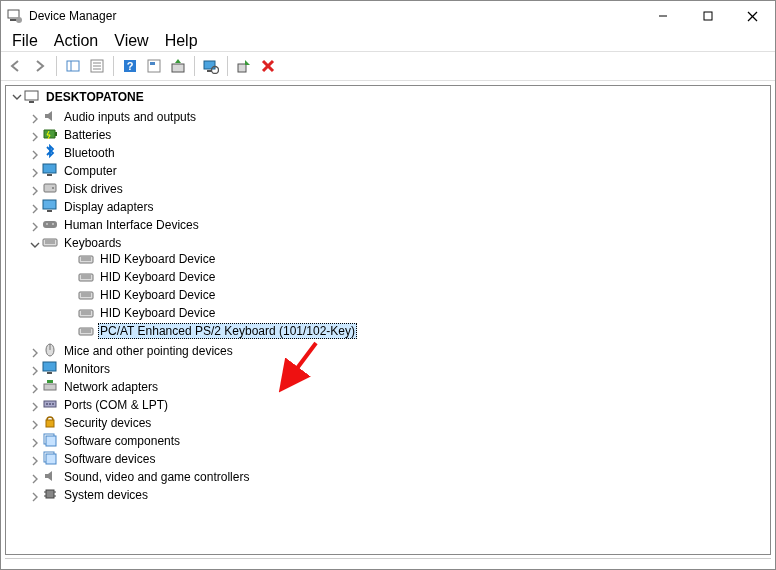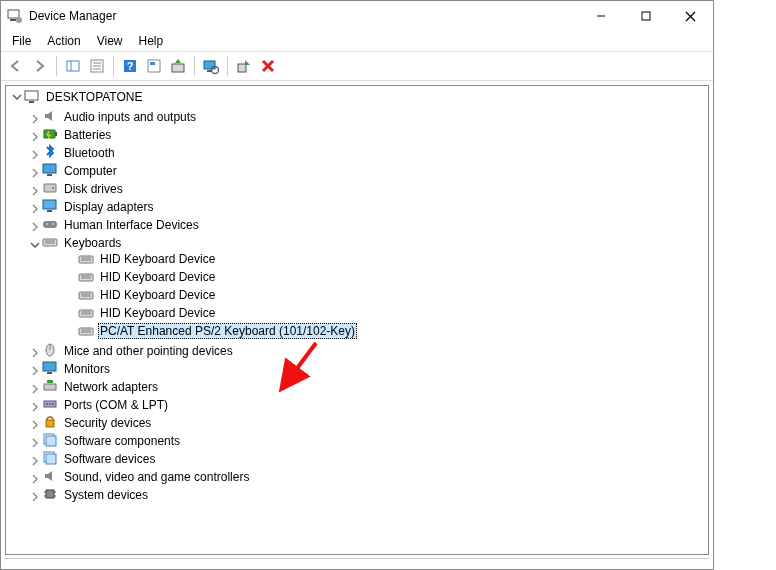--- a/index.html
+++ b/index.html
@@ -3,21 +3,21 @@
 <meta charset="utf-8">
 <style>
   html, body {
     margin: 0; padding: 0;
     font-family: "Segoe UI", Tahoma, sans-serif;
     font-size: 12px;
     background: #fff;
     color: #000;
   }
   .window {
-    width: 714px;
+    width: 776px;
     height: 570px;
     border: 1px solid #888;
     box-sizing: border-box;
     display: flex;
     flex-direction: column;
     position: relative;
   }
   .titlebar {
     height: 30px;
     display: flex;
@@ -46,21 +46,21 @@
   }
   .menubar {
     display: flex;
     gap: 2px;
     padding: 0 4px;
     height: 20px;
     align-items: center;
   }
   .menu-item {
     padding: 1px 7px;
-    font-size: 12px;
+    font-size: 16px;
   }
   .toolbar {
     height: 28px;
     display: flex;
     align-items: center;
     padding: 0 4px;
     border-top: 1px solid #e0e0e0;
     border-bottom: 1px solid #e0e0e0;
     gap: 2px;
   }
@@ -116,21 +116,21 @@
     justify-content: center;
   }
   .tree-node .label {
     padding: 0 2px;
   }
   .tree-node.selected .label {
     background: #cce8ff;
     border: 1px dotted #000;
     padding: 0 1px;
   }
-  .indent-1 { padding-left: 4px; }
+  .indent-1 { padding-left: 4px; font-weight: bold; }
   .indent-2 { padding-left: 22px; align-items: flex-end; }
   .indent-3 { padding-left: 58px; }
   .footer-border {
     position: absolute;
     left: 4px; right: 4px; bottom: 4px; height: 6px;
     border-top: 1px solid #ccc;
   }
 
   
   .red-arrow {

